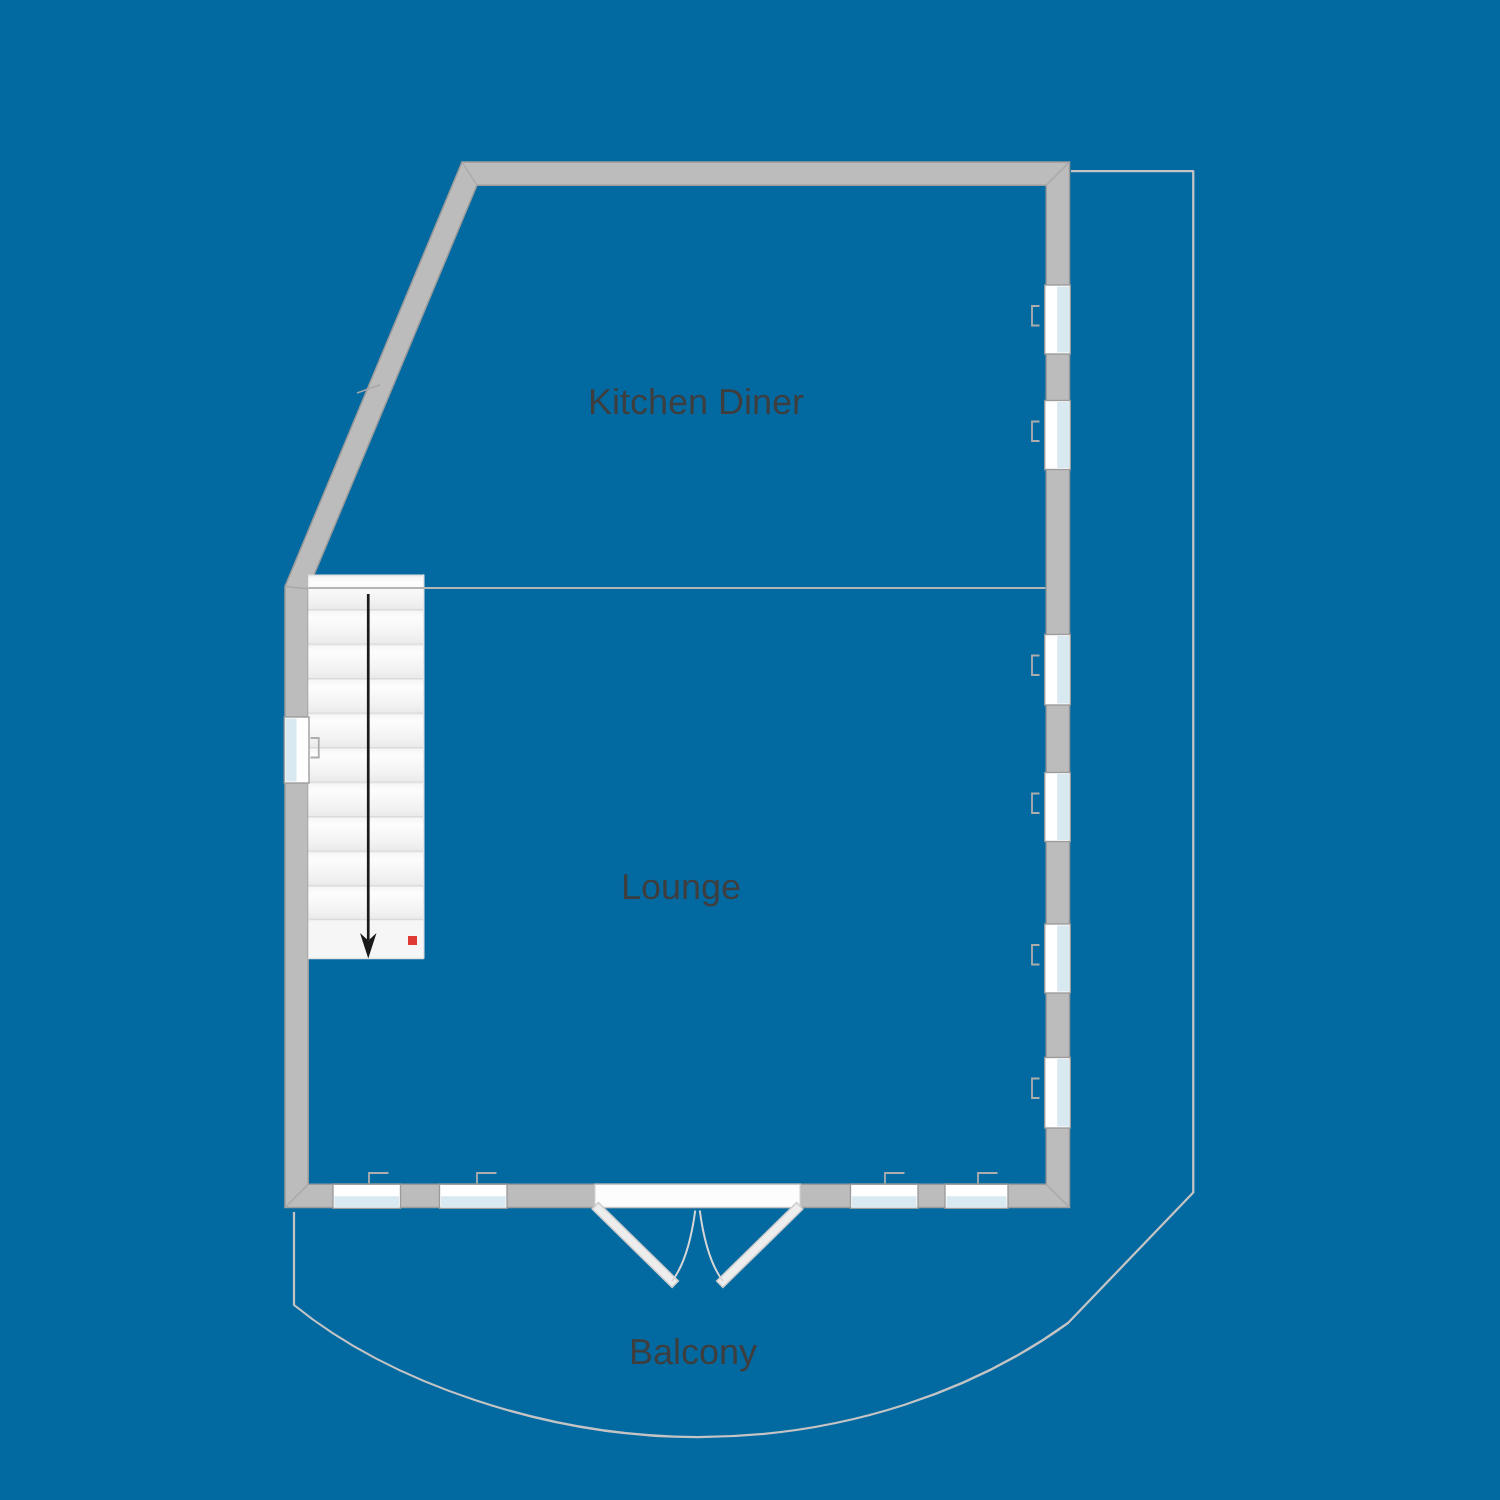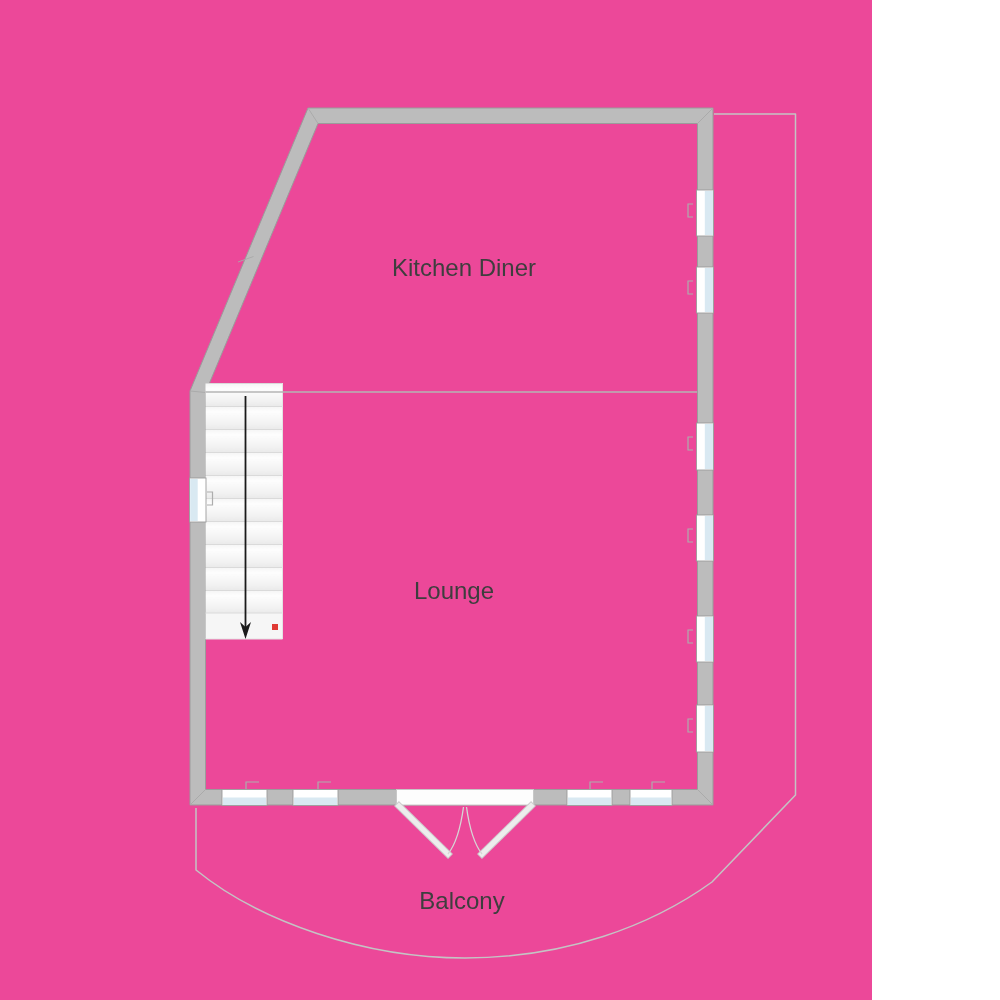--- a/index.html
+++ b/index.html
@@ -1,16 +1,16 @@
 <!DOCTYPE html>
 <html><head>
 <meta charset="utf-8">
 <style>
   html,body{margin:0;padding:0;background:#ffffff;}
-  .stage{position:relative;width:872px;height:1000px;background:#ec4899;overflow:hidden;
+  .stage{position:relative;width:1000px;height:1000px;background:#0369a1;overflow:hidden;
          font-family:"Liberation Sans", sans-serif;}
   svg{display:block;}
   .glass{fill:#d9e9f2;}
   .wallfill{fill:#bcbcbc;stroke:#9b9b9b;stroke-width:1;}
   .miter{stroke:#a8a8a8;stroke-width:0.9;}
   .winframe{fill:#ffffff;stroke:#9b9b9b;stroke-width:0.9;}
   .handle{fill:none;stroke:#adadad;stroke-width:1.2;}
   .room-label{fill:#3e3e3e;font-size:24px;}
   .divider{stroke:#b4b4b4;stroke-width:1.4;}
   .balcony{fill:none;stroke:#c4c4c4;stroke-width:1.5;stroke-linejoin:round;}

